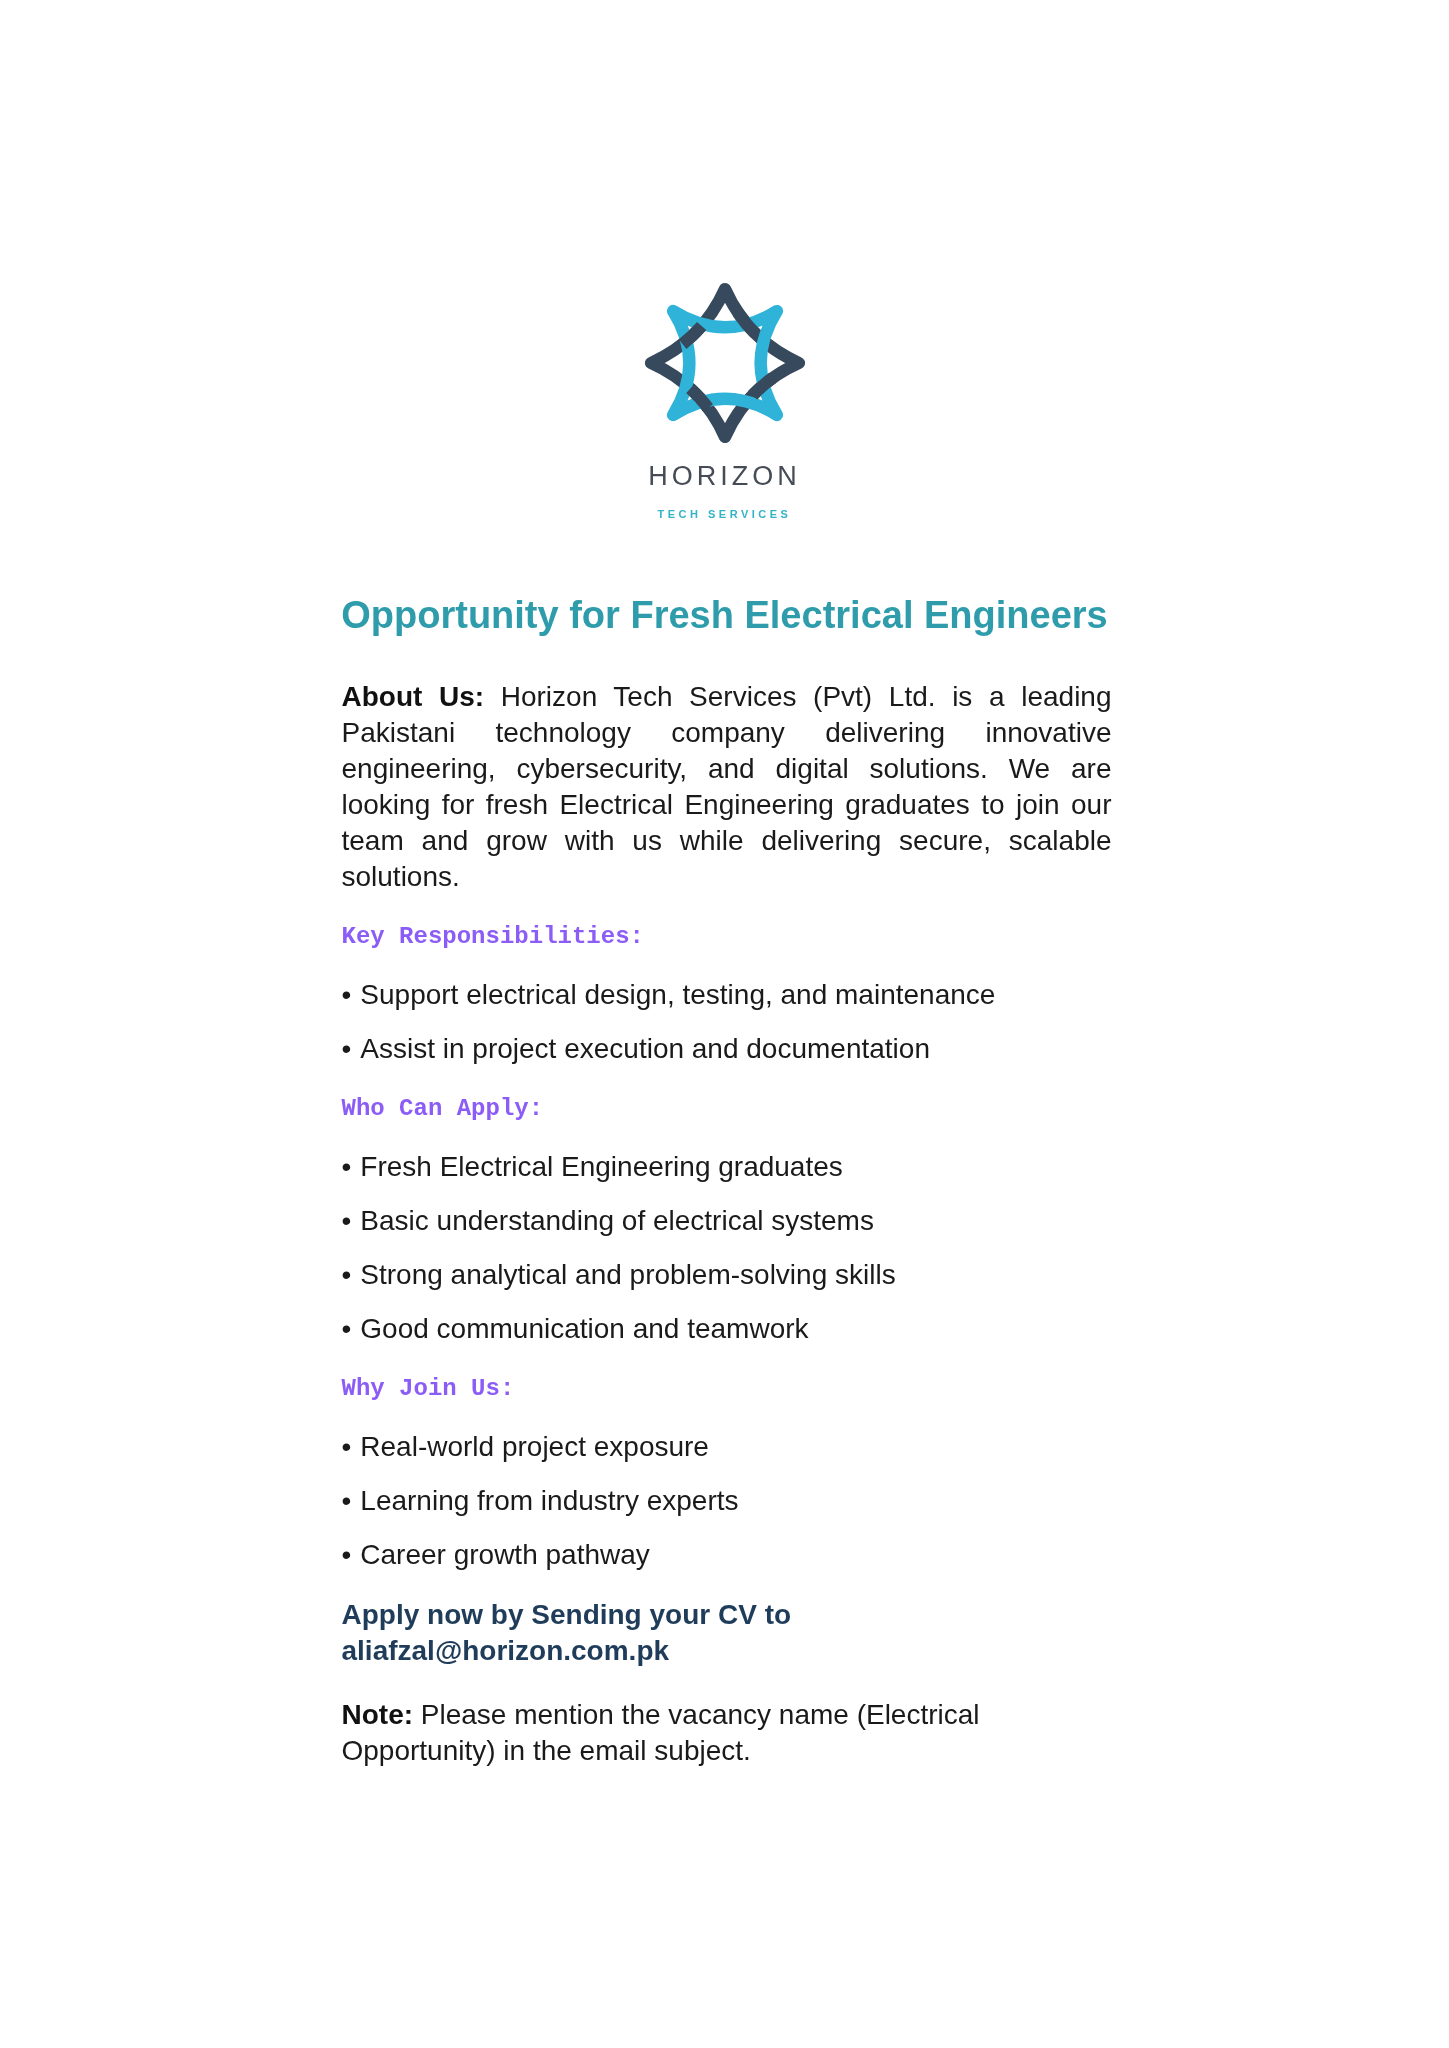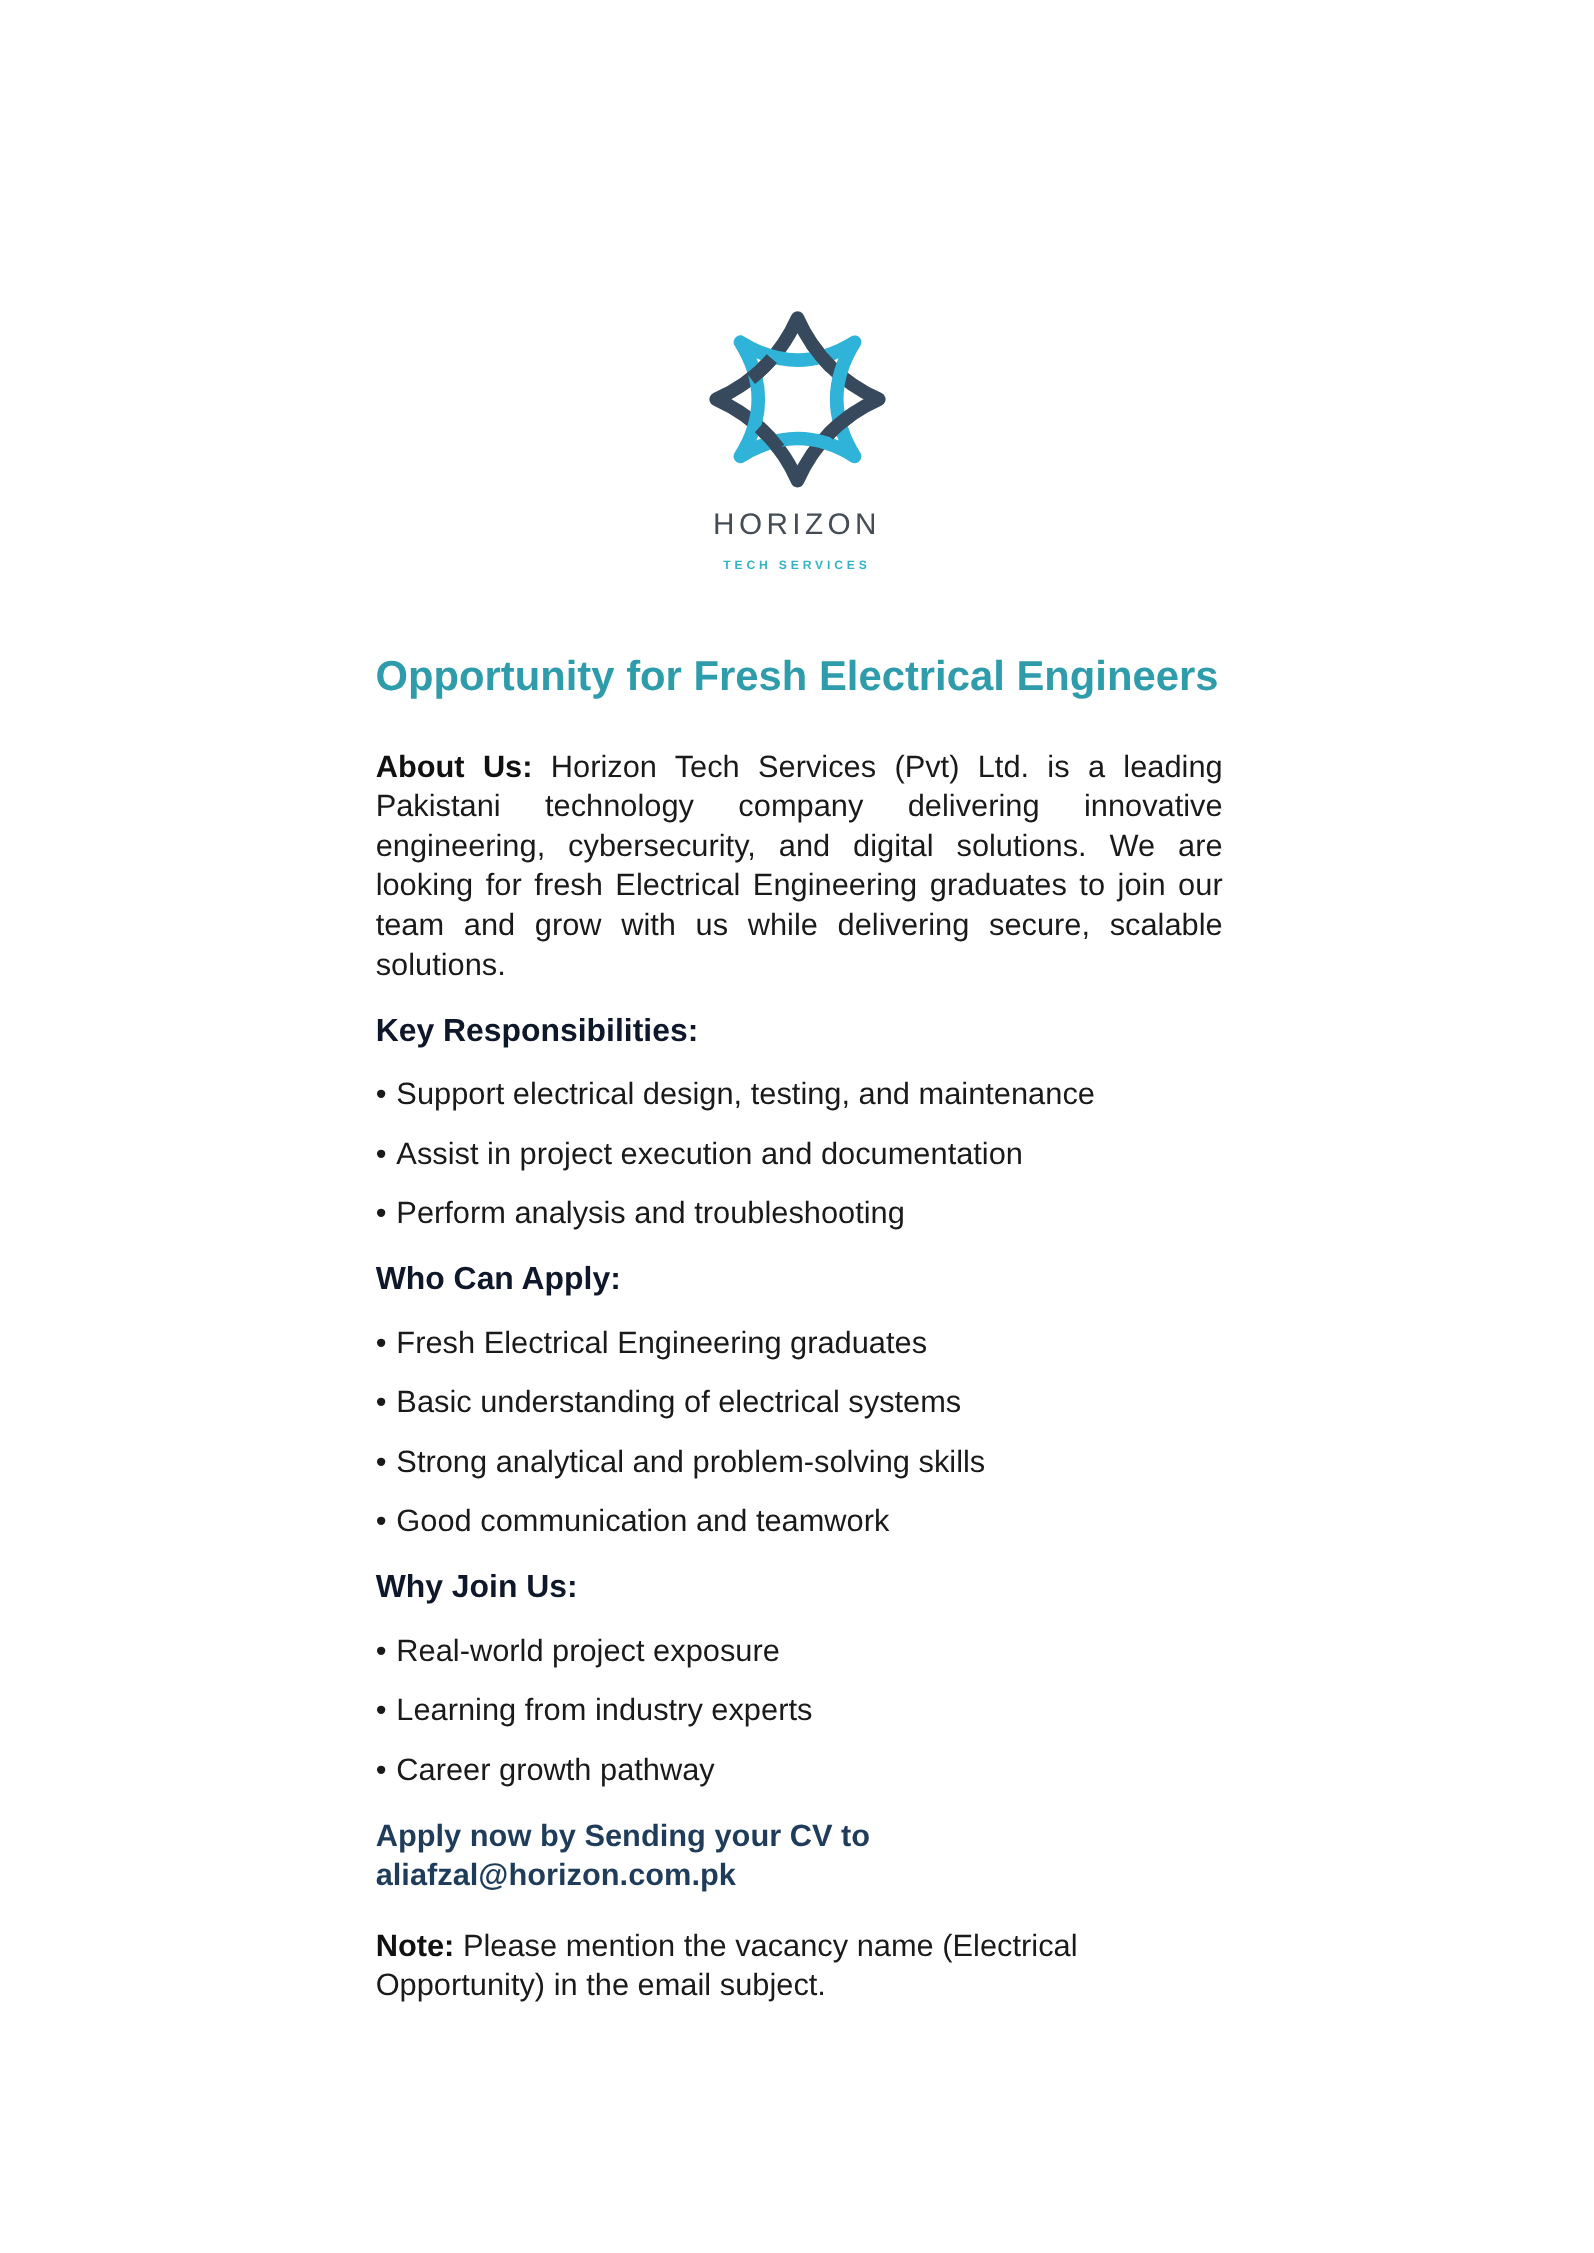--- a/index.html
+++ b/index.html
@@ -35,24 +35,25 @@
     font-size: 38px;
     line-height: 46px;
     font-weight: 700;
     color: #2e9cab;
   }
   .content { padding: 0 186px 0 190px; font-size: 28px; line-height: 36px; }
   .about-para { margin-top: 41px; text-align: justify; }
   .bold-label { font-weight: 700; color: #111111; }
   .section-heading {
     margin-top: 24px;
-    font-size: 29px;
+    font-size: 24px;
     line-height: 36px;
     font-weight: 700;
-    color: #0f172a;
+    color: #8b5cf6;
+    font-family: Liberation Mono, monospace;
   }
   .list-item { margin-top: 18px; }
   .list-item.first { margin-top: 22px; }
   .bullet { display: inline-block; margin-right: 9px; color: #1a1a1a; }
   .apply-line {
     margin-top: 24px;
     font-weight: 700;
     color: #1f3d5a;
   }
   .note-para { margin-top: 28px; }
@@ -85,23 +86,20 @@
     </p>
 
     <div>
       <h2 class="section-heading">Key Responsibilities:</h2>
       <p class="list-item first">
         <span class="bullet">•</span><span>Support electrical design, testing, and maintenance</span>
       </p>
       <p class="list-item">
         <span class="bullet">•</span><span>Assist in project execution and documentation</span>
       </p>
-      <p class="list-item">
-        <span class="bullet">•</span><span>Perform analysis and troubleshooting</span>
-      </p>
     </div>
 
     <div>
       <h2 class="section-heading">Who Can Apply:</h2>
       <p class="list-item first">
         <span class="bullet">•</span><span>Fresh Electrical Engineering graduates</span>
       </p>
       <p class="list-item">
         <span class="bullet">•</span><span>Basic understanding of electrical systems</span>
       </p>

